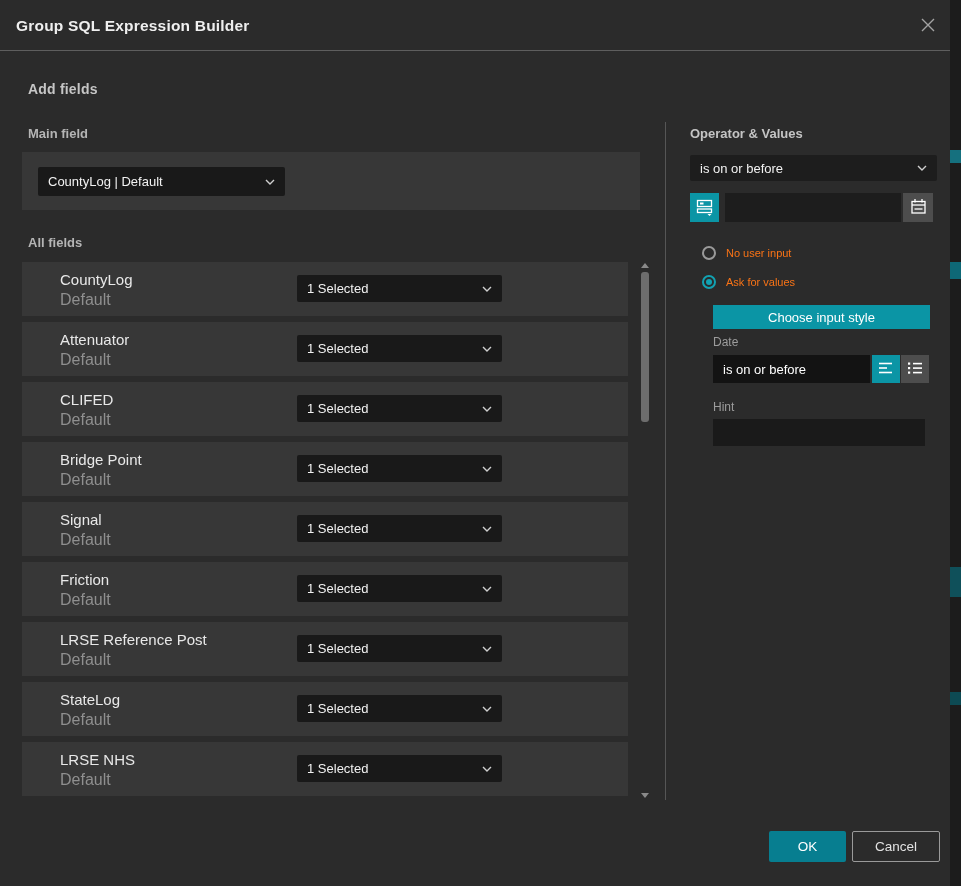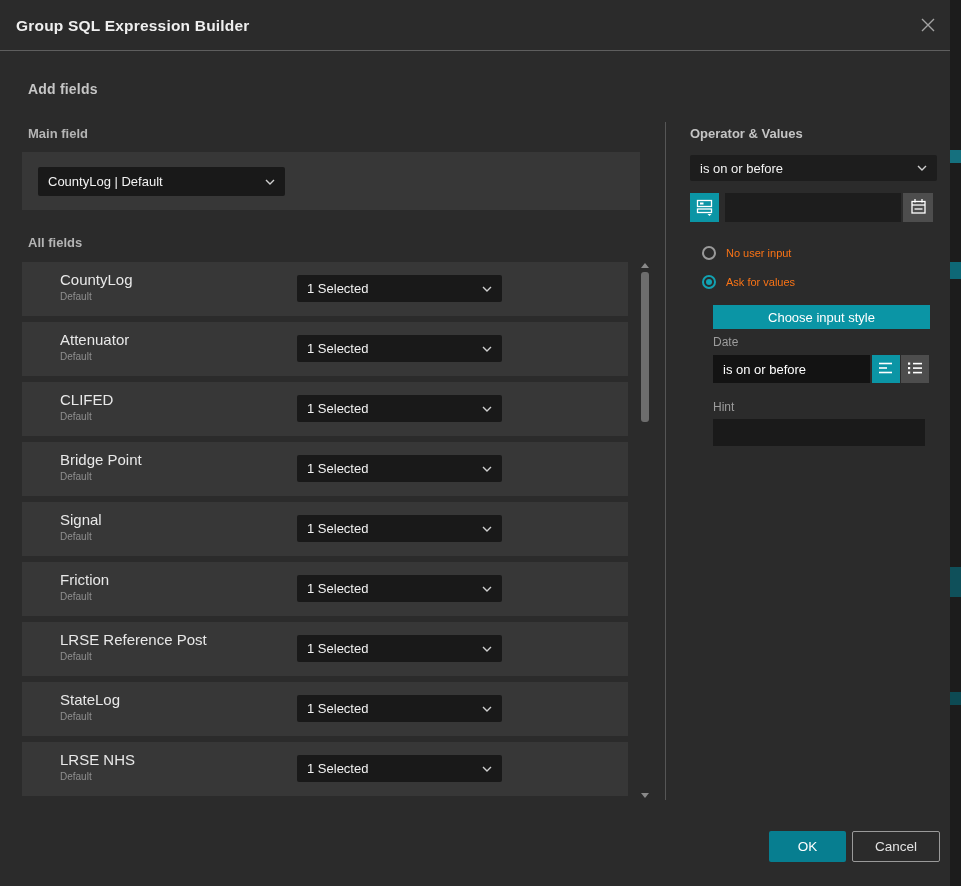--- a/index.html
+++ b/index.html
@@ -27,21 +27,21 @@
   
   .main-panel { position:absolute; left:22px; top:152px; width:618px; height:58px; background:#373737; }
   .main-panel .sel-layer { position:absolute; left:16px; top:15px; width:247px; height:29px; }
   .main-panel .sel-field { position:absolute; left:275px; top:15px; width:205px; height:29px; }
   .cal-ic { margin-right:8px; flex:none; }
 
   
   .fields-list { position:absolute; left:22px; top:262px; width:606px; }
   .field-row { position:relative; width:606px; height:54px; background:#373737; margin-bottom:6px; }
   .field-row .f-name { position:absolute; left:38px; top:9px; font-size:15px; color:#e8e8e8; }
-  .field-row .f-sub { position:absolute; left:38px; top:29px; font-size:10px; color:#8f8f8f;text-align:right; }
+  .field-row .f-sub { position:absolute; left:38px; top:29px; font-size:16px; color:#8f8f8f;text-align:right; }
   .field-row .select { position:absolute; left:275px; top:13px; width:205px; height:27px; }
 
   
   .sb-arrow { position:absolute; left:641px; width:0; height:0; border-left:4px solid transparent; border-right:4px solid transparent; cursor:pointer; }
   .sb-up { top:263px; border-bottom:5px solid #8a8a8a; }
   .sb-down { top:793px; border-top:5px solid #8a8a8a; }
   .sb-thumb { position:absolute; left:641px; top:272px; width:8px; height:150px; background:#6d6d6d; border-radius:3px; cursor:pointer; }
 
   .vdivider { position:absolute; left:665px; top:122px; width:1px; height:678px; background:#565656; }
 

